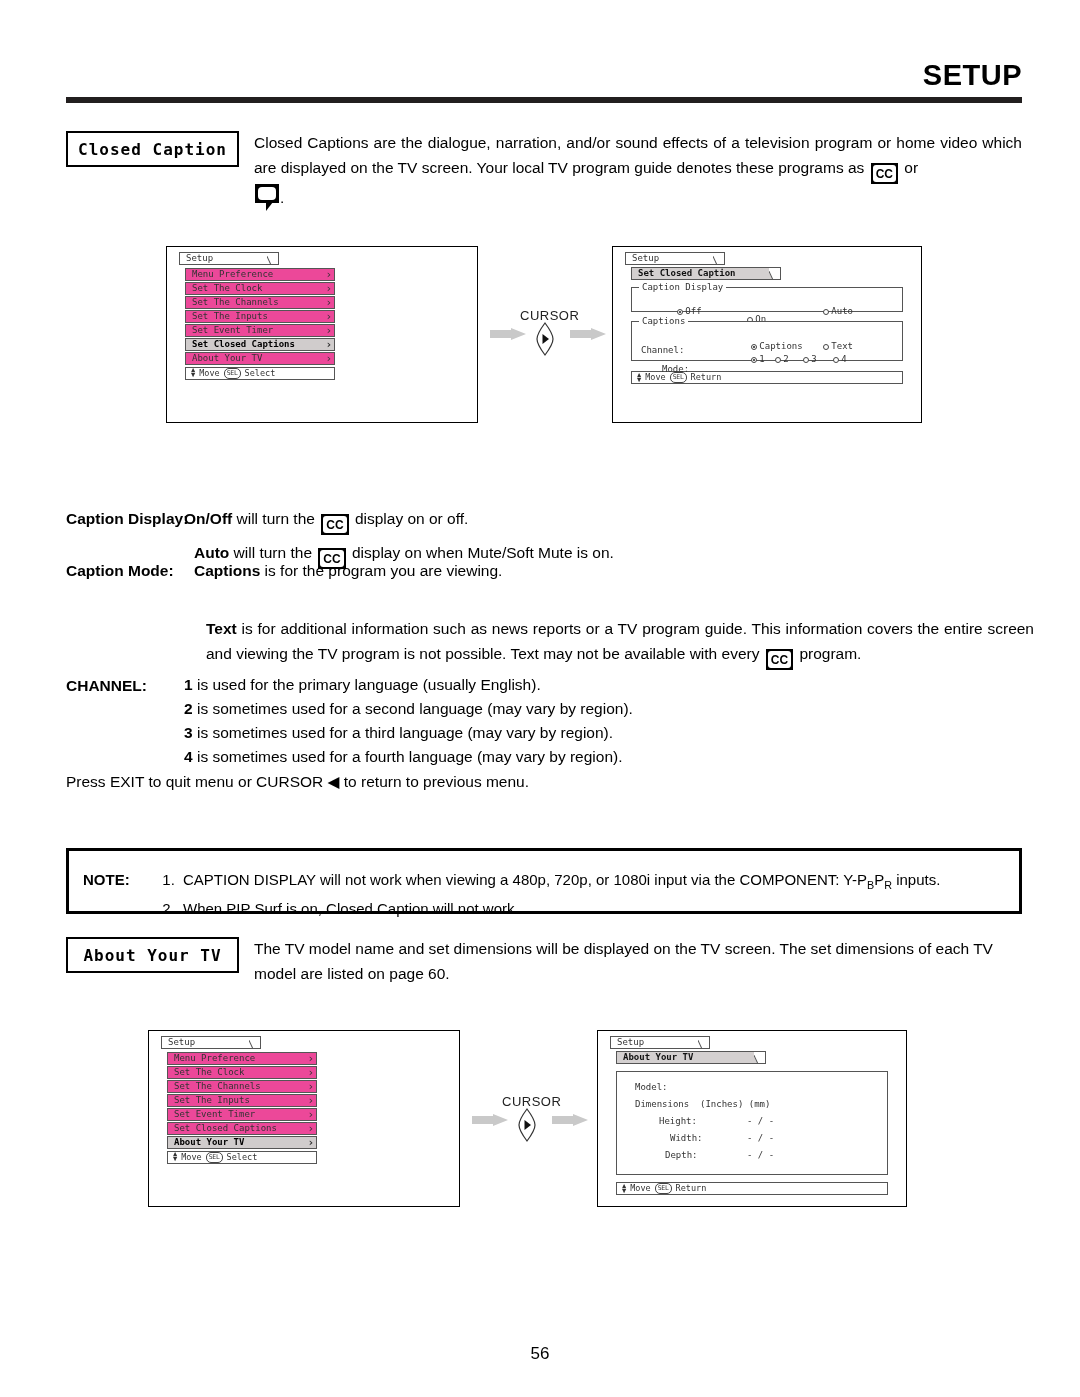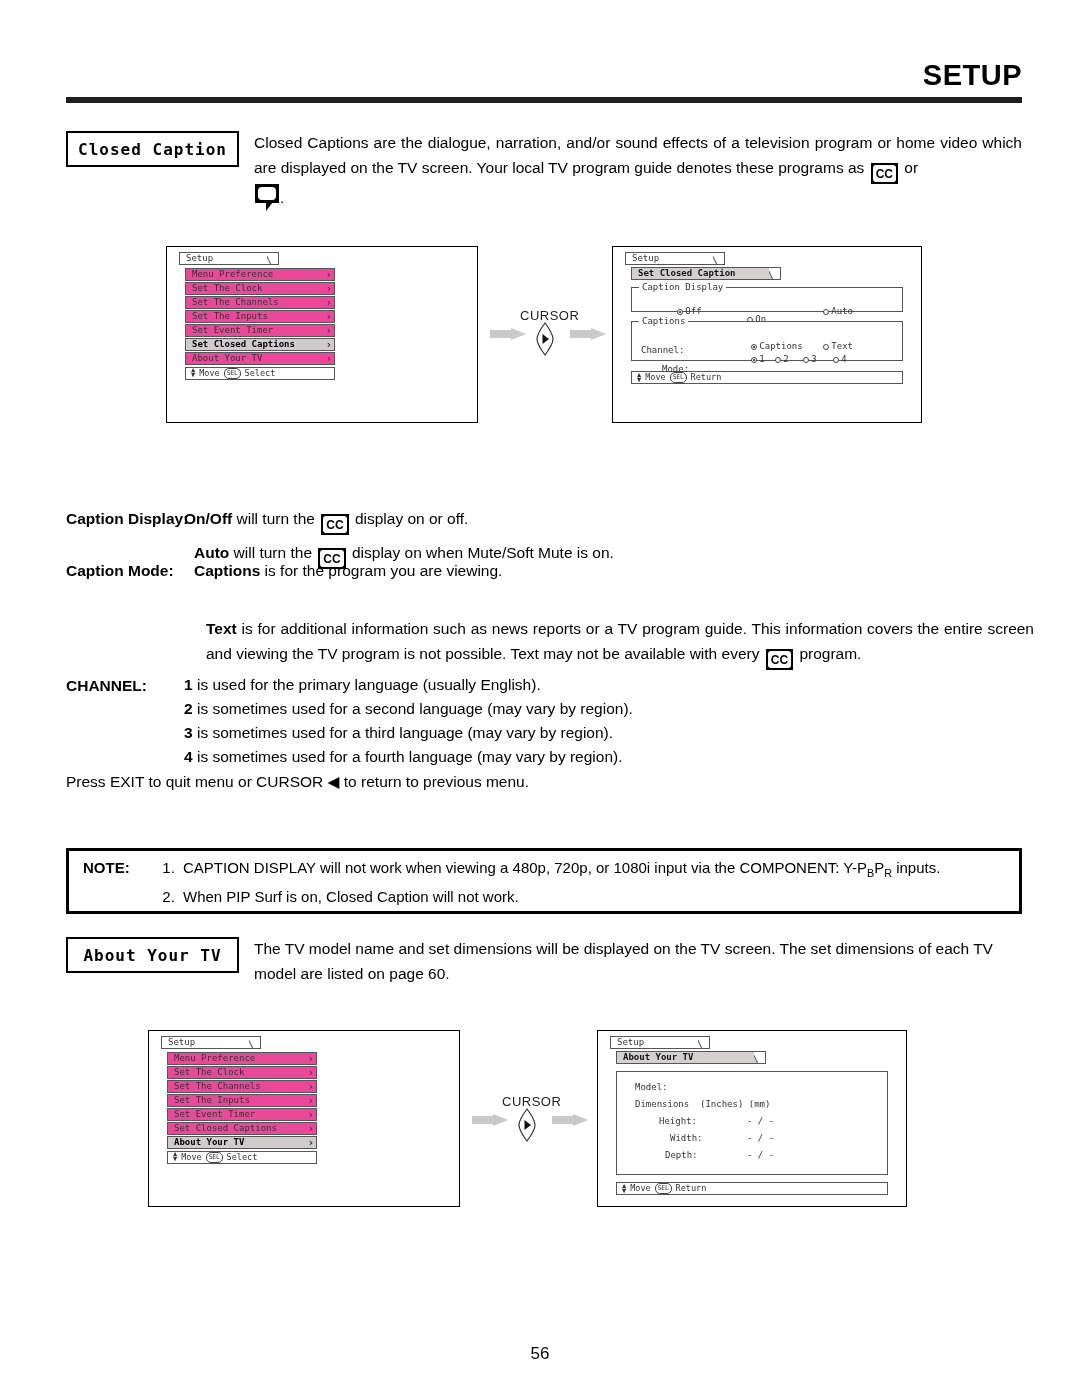--- a/index.html
+++ b/index.html
@@ -162,21 +162,21 @@
     position: absolute;
     left: 66px;
     top: 848px;
     width: 956px;
     height: 66px;
     border: 3px solid #000;
     box-sizing: border-box;
   }
   #note-box .note-inner {
     display: flex;
-    padding: 5px 0 0 14px;
+    padding: 17px 0 0 14px;
     font-size: 15px;
     line-height: 23px;
   }
   #note-box .note-label { font-weight: bold; width: 74px; flex: 0 0 auto; }
   #note-box ol { margin: 0; padding: 0 0 0 22px; }
   #note-box li { padding-left: 4px; }
   sub { font-size: 0.72em; }
 
   
   .diagram-frame {

